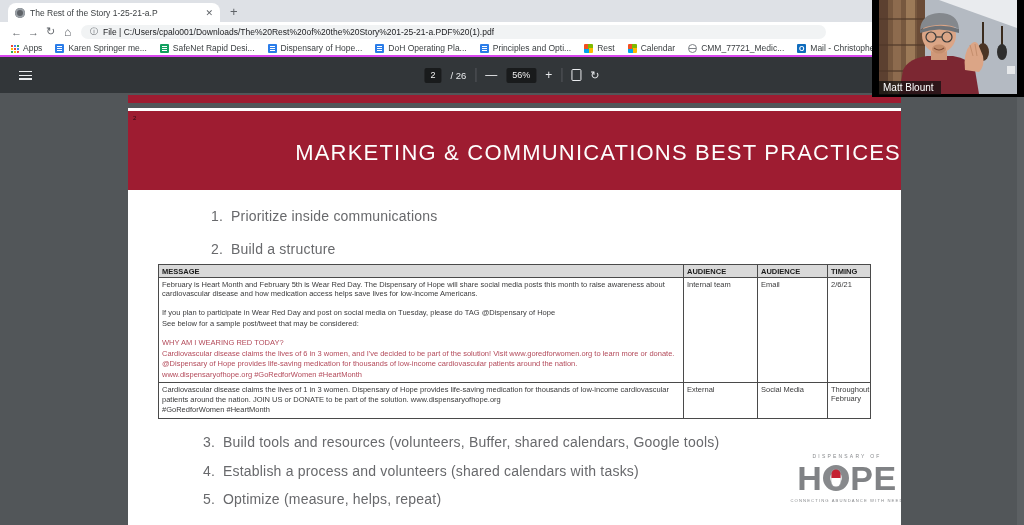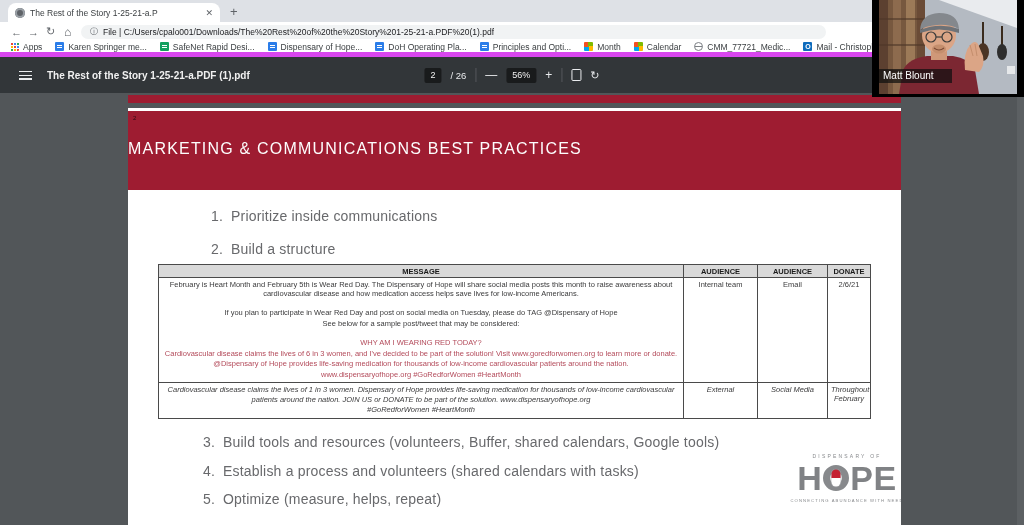--- a/index.html
+++ b/index.html
@@ -19,21 +19,21 @@
   .urlbar-row { position:absolute; top:22px; left:0; width:1024px; height:19px; background:#fff;
                 display:flex; align-items:center; padding-left:8px; }
   .nav-ic { width:17px; text-align:center; font-size:11px; color:#5f6368; flex:none; }
   .nav-home { font-size:12px; }
   .url-field { margin-left:5px; width:745px; height:14px; background:#f1f3f4; border-radius:8px;
                display:flex; align-items:center; padding:0 9px; gap:5px; }
   .url-info { font-size:8px; color:#5f6368; }
   .url-text { font-size:8.5px; color:#202124; white-space:nowrap; overflow:hidden; }
 
   .bookmarks { position:absolute; top:41px; left:0; width:1024px; height:16px; background:#fff;
-               border-bottom:5px solid #d946ef; display:flex; align-items:center; padding-left:10px; }
+               border-bottom:2px solid #d946ef; display:flex; align-items:center; padding-left:10px; }
   .bm { display:flex; align-items:center; gap:4px; margin-right:13px; flex:none; }
   .bm-label { font-size:8.5px; color:#3c4043; white-space:nowrap; }
   .bm-ic { width:9px; height:9px; flex:none; border-radius:1px; position:relative; }
   .ic-apps { background:
       radial-gradient(circle 1.4px at 2px 2px,#ea4335 98%,transparent),
       radial-gradient(circle 1.4px at 5px 2px,#4285f4 98%,transparent),
       radial-gradient(circle 1.4px at 8px 2px,#34a853 98%,transparent),
       radial-gradient(circle 1.4px at 2px 5px,#fbbc04 98%,transparent),
       radial-gradient(circle 1.4px at 5px 5px,#ea4335 98%,transparent),
       radial-gradient(circle 1.4px at 8px 5px,#4285f4 98%,transparent),
@@ -69,51 +69,51 @@
   .fit-ic { width:10px; height:12px; border:1.2px solid #eaecee; border-radius:1.5px; }
   .rot-ic { font-size:11px; }
 
   .page1-bottom { position:absolute; left:128px; top:38px; width:773px; height:8px; background:#9e1c31; }
   .scrollbar { position:absolute; right:0; top:36px; width:7px; height:432px; background:#5c6063; }
 
   
   .slide { position:absolute; left:128px; top:51px; width:773px; height:417px; background:#fff; overflow:hidden; }
   .banner { position:absolute; left:0; top:3px; width:773px; height:79px; background:#9e1c31; }
   .slide-pagenum { position:absolute; left:5px; top:4px; font-size:6px; color:#2b0b12; }
-  .banner-title { position:absolute; left:0; right:0; top:29px; text-align:left; color:#fdfdfd;
-                  font-size:16px; letter-spacing:1.2px; font-weight:400; white-space:nowrap; }
+  .banner-title { position:absolute; left:0; right:0; top:29px; text-align:right; color:#fdfdfd;
+                  font-size:22px; letter-spacing:1.2px; font-weight:400; white-space:nowrap; }
 
   .num-item { position:absolute; display:flex; font-size:14px; color:#68696c; letter-spacing:0.2px; }
   .num-item .n { width:20px; flex:none; }
 
   .doc-table { position:absolute; left:30px; top:156px; width:712px; border-collapse:collapse;
                font-size:7.5px; color:#3b3b3c; table-layout:fixed; }
-  .doc-table th, .doc-table td { border:1px solid #4a4a4a; vertical-align:top; padding:1.5px 3px; text-align:center; }
+  .doc-table th, .doc-table td { border:1px solid #4a4a4a; vertical-align:top; padding:1.5px 3px; text-align:left; }
   .doc-table th { background:#d9d9d9; font-weight:600; font-size:7.5px; color:#1a1a1a; height:13px; }
   .col-msg { width:525px; } .col-aud { width:74px; } .col-ch { width:70px; } .col-tm { width:43px; }
-  .msg-cell-1 { height:105px; } .row2 td { height:36px;font-style:italic; }
+  .msg-cell-1 { height:105px; } .row2 td { height:36px; }
   .doc-table p { margin:0 0 1px 0; line-height:1.32; }
   .gap { height:8px; }
   .red-text { color:#b34a5a; }
   .red-link { color:#b34a5a; }
 
   .logo { position:absolute; left:660px; top:345px; width:118px; text-align:center; color:#87898c; }
   .logo-top { font-size:5px; letter-spacing:2.2px; margin-bottom:2px; }
   .logo-main { display:flex; align-items:center; justify-content:center; font-size:34px; font-weight:bold;
                letter-spacing:0.5px; line-height:1; color:#808285; }
   .o-ring { position:relative; width:26px; height:26px; border:7px solid #87898c; border-radius:50%; margin:0 1px; }
   .pill { position:absolute; left:50%; top:50%; transform:translate(-50%,-50%); width:9px; height:17px;
           border-radius:5px; background:linear-gradient(#c52233 0 50%, #fff 50%); box-shadow:0 0 0 0.8px #9a9c9f; }
   .logo-tag { font-size:4.2px; letter-spacing:1.1px; margin-top:3px; white-space:nowrap; }
 
   
   .webcam { position:absolute; top:0; left:872px; width:152px; height:97px; background:#000; z-index:20; }
   .video { position:absolute; left:7px; top:0; width:138px; height:94px; overflow:hidden; }
-  .name-tag { position:absolute; left:7px; bottom:14px; background:rgba(15,15,15,0.72); color:#fff;
-              font-size:10px; padding:1px 18px 2px 4px; z-index:5; }
+  .name-tag { position:absolute; left:7px; bottom:2px; background:rgba(15,15,15,0.72); color:#fff;
+              font-size:10px; padding:1px 7px 2px 4px; z-index:5; }
 </style>
 </head>
 <body>
 
 <div class="stage">
 
   <div class="tabstrip">
     <div class="tab">
       <span class="favicon"></span>
       <span class="tab-title">The Rest of the Story 1-25-21-a.P</span>
@@ -153,21 +153,21 @@
     <span class="bm">
         <span class="bm-ic ic-docs"></span>
         <span class="bm-label">DoH Operating Pla...</span>
       </span>
     <span class="bm">
         <span class="bm-ic ic-docs"></span>
         <span class="bm-label">Principles and Opti...</span>
       </span>
     <span class="bm">
         <span class="bm-ic ic-ms"></span>
-        <span class="bm-label">Month</span>
+        <span class="bm-label">Rest</span>
       </span>
     <span class="bm">
         <span class="bm-ic ic-ms"></span>
         <span class="bm-label">Calendar</span>
       </span>
     <span class="bm">
         <span class="bm-ic ic-globe"></span>
         <span class="bm-label">CMM_77721_Medic...</span>
       </span>
     <span class="bm">
@@ -181,21 +181,20 @@
     <span class="bm">
         <span class="bm-ic ic-check">✓</span>
         <span class="bm-label">Business Tracker</span>
       </span>
 
   </div>
 
   <div class="pdf-area">
     <div class="pdf-toolbar">
       <span class="hamburger"></span>
-      <span class="pdf-title">The Rest of the Story 1-25-21-a.PDF (1).pdf</span>
       <div class="tb-center">
         <span class="dark-box">2</span>
         <span>/ 26</span>
         <span class="tb-sep"></span>
         <button class="tb-btn">—</button>
         <span class="dark-box">56%</span>
         <button class="tb-btn">+</button>
         <span class="tb-sep"></span>
         <span class="fit-ic"></span>
         <button class="tb-btn rot-ic">↻</button>
@@ -225,21 +224,21 @@
             <col class="col-msg">
             <col class="col-aud">
             <col class="col-ch">
             <col class="col-tm">
           </colgroup>
         <thead>
           <tr>
             <th>MESSAGE</th>
             <th>AUDIENCE</th>
             <th>AUDIENCE</th>
-            <th>DONATE</th>
+            <th>TIMING</th>
           </tr>
         </thead>
         <tbody>
           <tr>
             <td class="msg-cell-1">
               <p>February is Heart Month and February 5th is Wear Red Day. The Dispensary of Hope will share social media posts this month to raise awareness about cardiovascular disease and how medication access helps save lives for low-income Americans.</p>
               <div class="gap"></div>
               <p>If you plan to participate in Wear Red Day and post on social media on Tuesday, please do TAG @Dispensary of Hope</p>
               <p>See below for a sample post/tweet that may be considered:</p>
               <div class="gap"></div>

